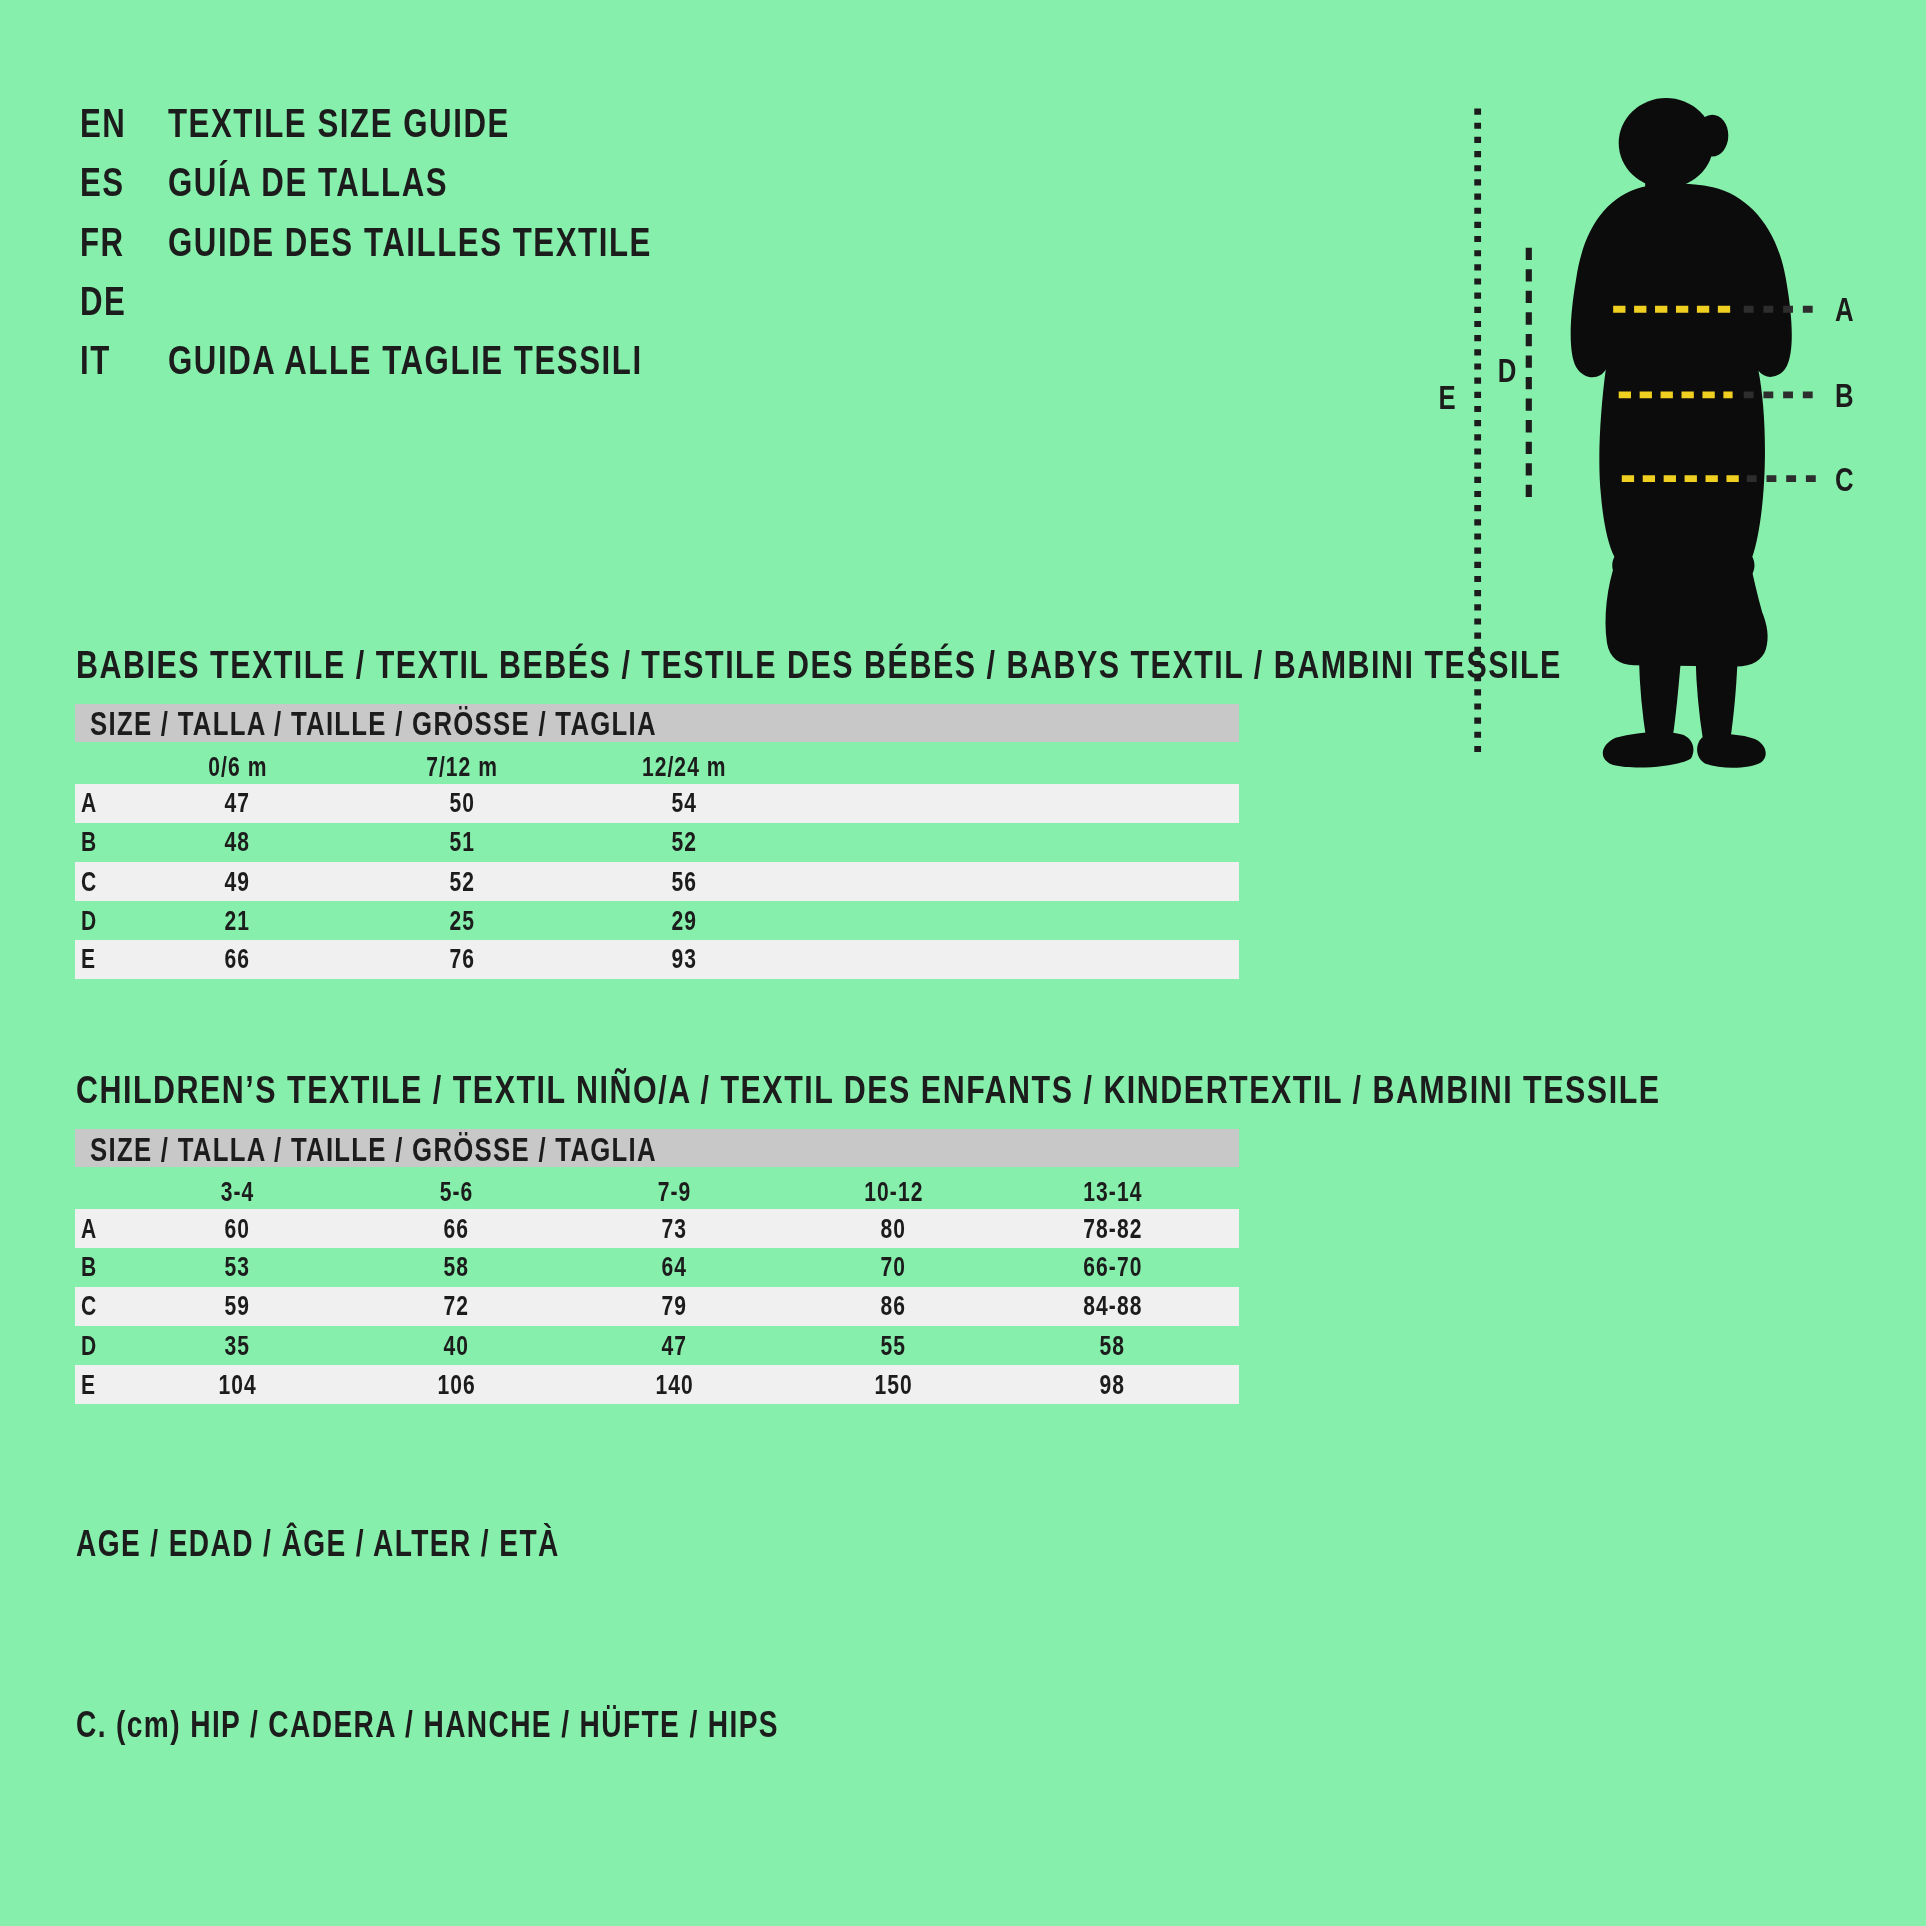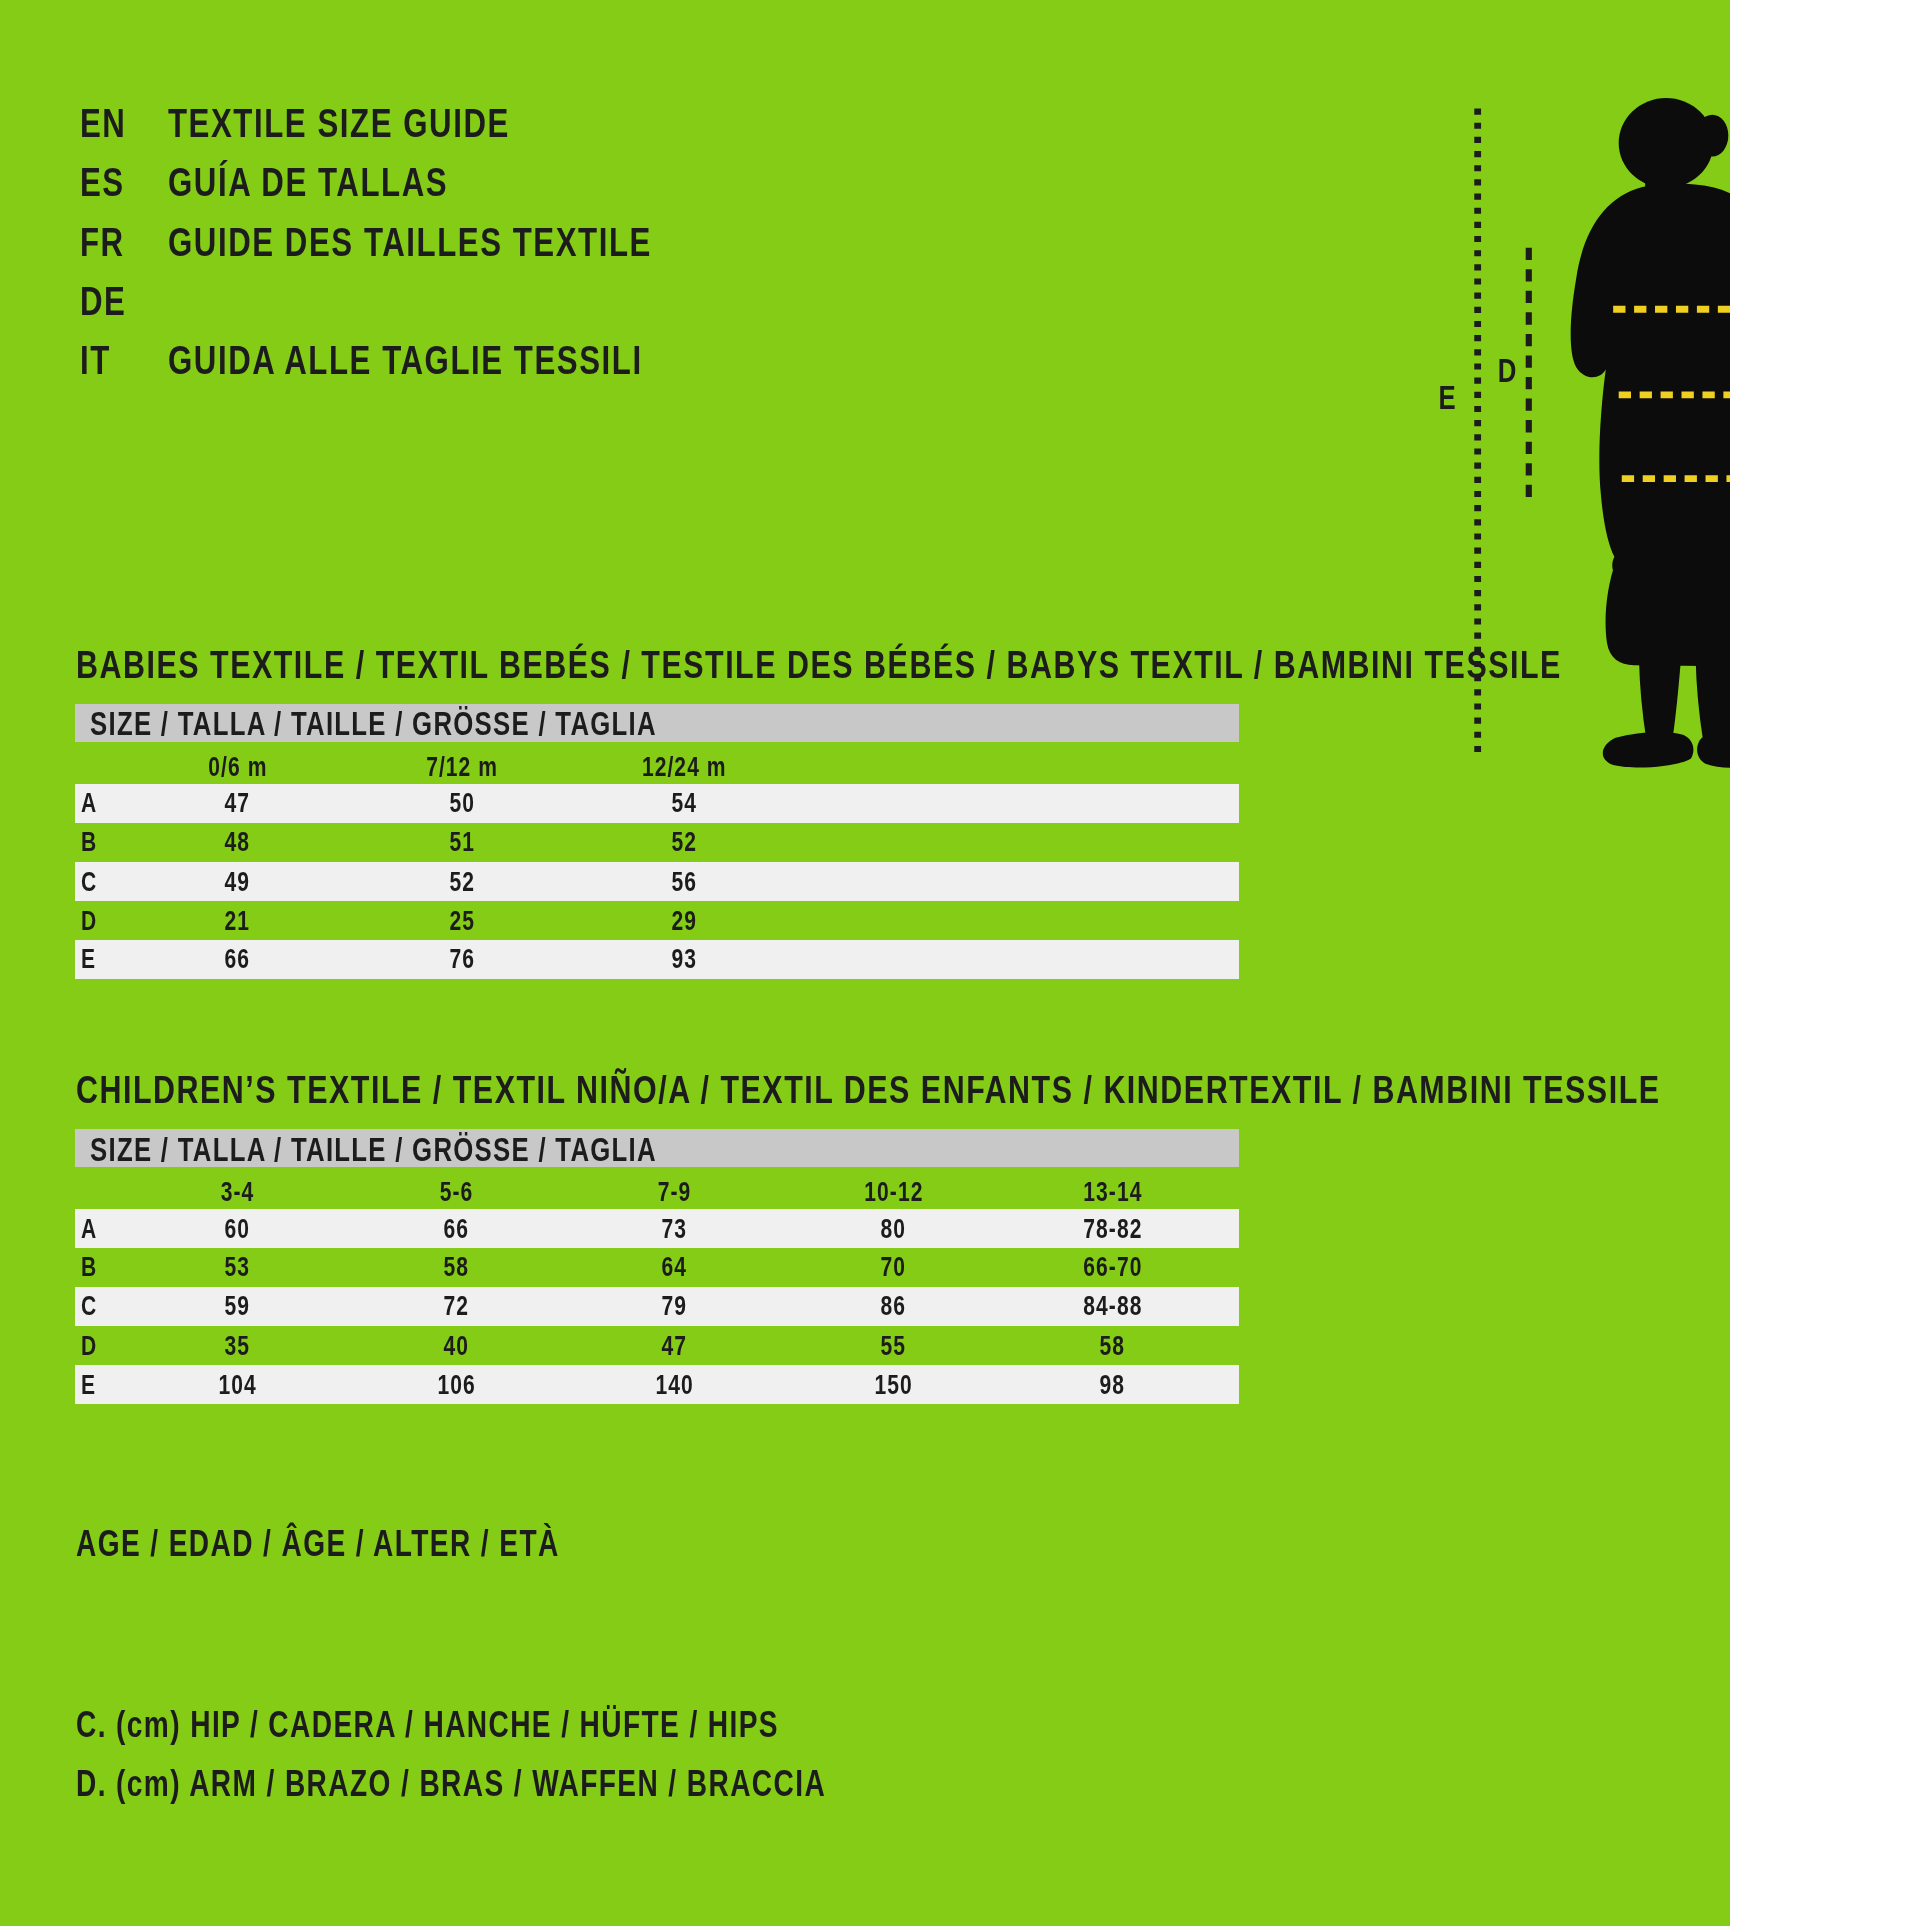--- a/index.html
+++ b/index.html
@@ -1,16 +1,16 @@
 <!DOCTYPE html>
 <html style="--text: #1c1c1c; --band: #c8c8c8; --stripe: #f0f0f0; --measure_yellow: #EFCF20; --measure_dark: #2d2d2d; --silhouette: #0c0c0c;font-size:10px"><head>
 <meta charset="utf-8">
 <style>
   html,body{margin:0;padding:0;background:#ffffff;}
-  .page{position:relative;width:1730px;height:1926px;background:#84cc16;
+  .page{position:relative;width:1926px;height:1926px;background:#86efac;
         font-family:"Liberation Sans",sans-serif;color:var(--text,#1c1c1c);overflow:hidden;}
   
   .t{position:absolute;white-space:nowrap;line-height:1;transform:translateY(-50%);}
   .t>span{display:inline-block;transform:scaleX(0.78);transform-origin:0 50%;
           letter-spacing:0.05em;font-weight:700;}
   .tc{position:absolute;text-align:center;white-space:nowrap;line-height:1;transform:translateY(-50%);}
   .tc>span{display:inline-block;transform:scaleX(0.78);transform-origin:50% 50%;
            letter-spacing:0.05em;font-weight:700;}
   .fs-lang{font-size:40px;}
   .fs-head{font-size:39px;}
@@ -164,16 +164,15 @@
 
   <div class="t fs-cell" style="left:81px;top:1385px"><span>E</span></div>
   <div class="tc fs-cell" style="left:145px;width:185px;top:1385px"><span>104</span></div>
   <div class="tc fs-cell" style="left:364px;width:185px;top:1385px"><span>106</span></div>
   <div class="tc fs-cell" style="left:582px;width:185px;top:1385px"><span>140</span></div>
   <div class="tc fs-cell" style="left:801px;width:185px;top:1385px"><span>150</span></div>
   <div class="tc fs-cell" style="left:1020px;width:185px;top:1385px"><span>98</span></div>
 
   <div class="t fs-leg" style="left:76px;top:1544px"><span>AGE / EDAD / ÂGE / ALTER / ETÀ</span></div>
   <div class="t fs-leg" style="left:76px;top:1725px"><span>C. (cm) HIP / CADERA / HANCHE / HÜFTE / HIPS</span></div>
-  <div class="t fs-leg" style="left:76px;top:1784px"><span>D. (cm) ARM / BRAZO / BRAS / WAFFEN / BRACCIA</span></div>
 
 </div>
 
 
 </body></html>

